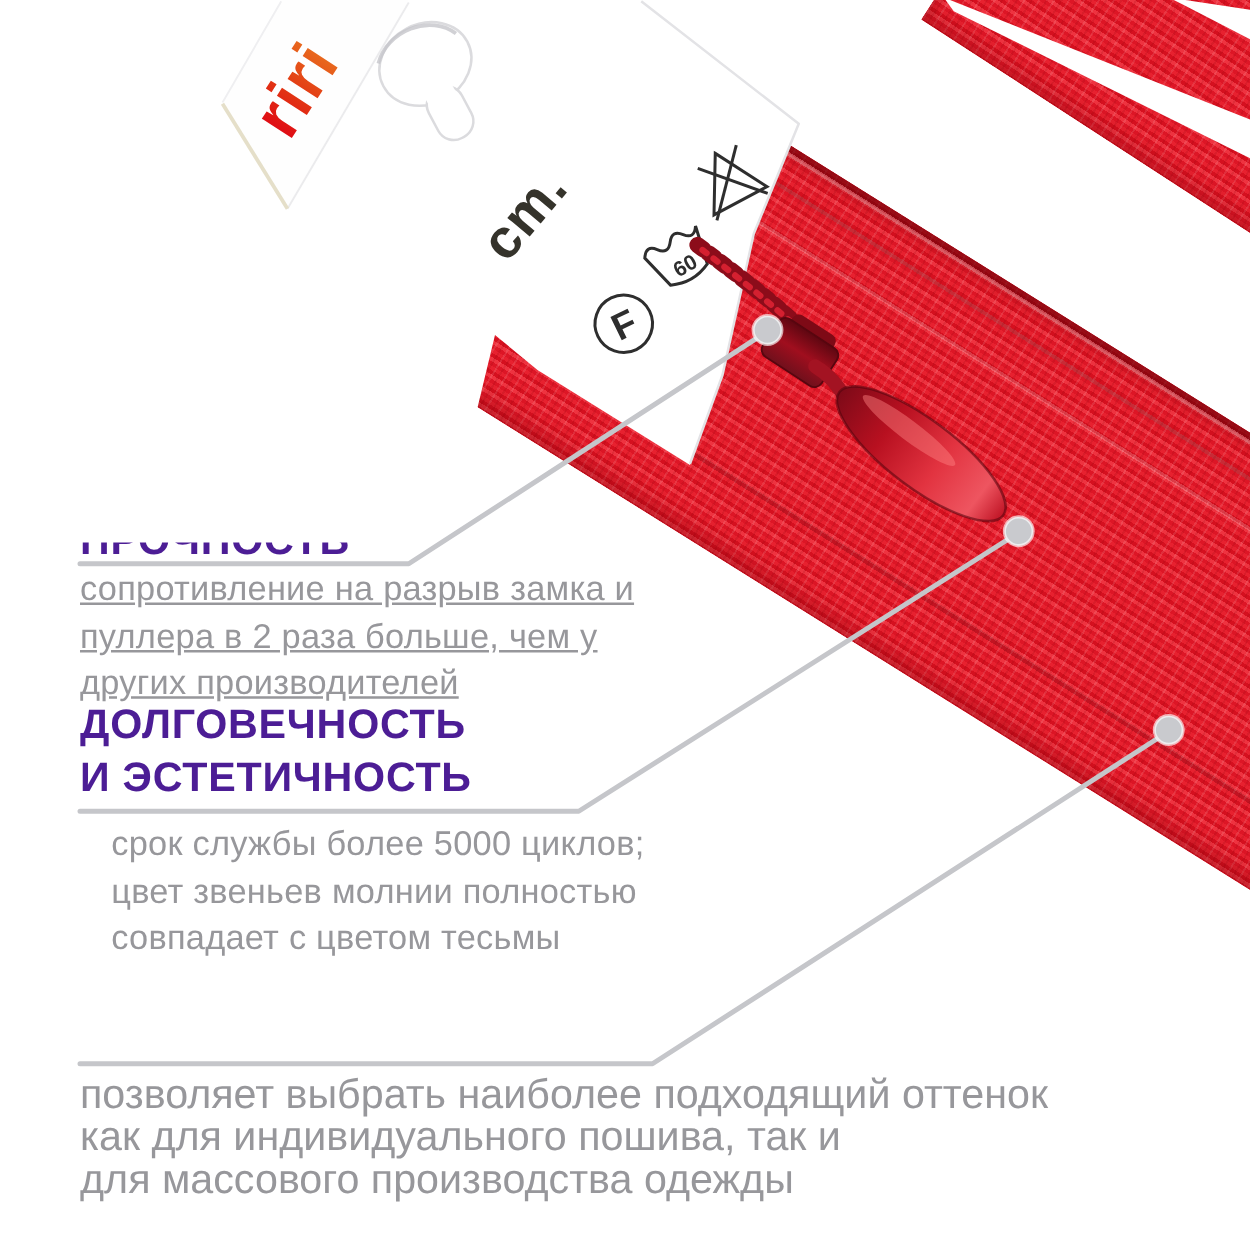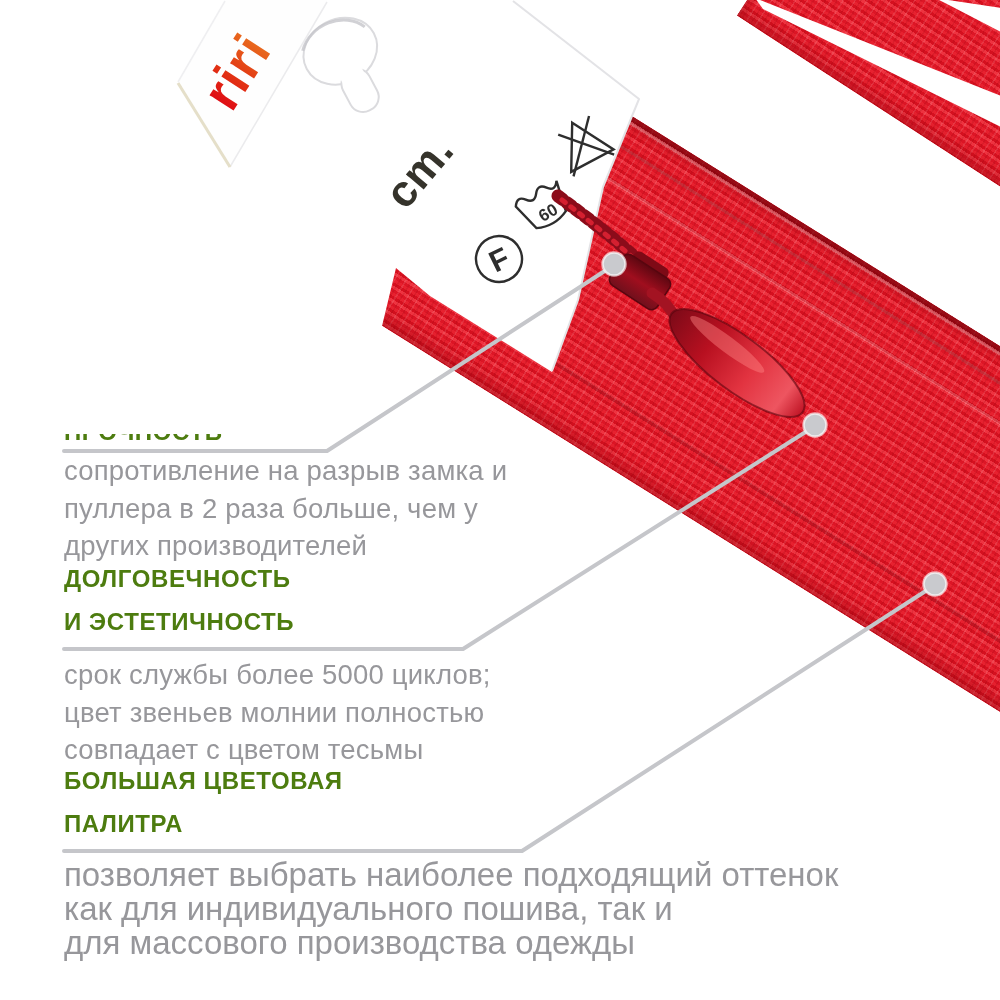--- a/index.html
+++ b/index.html
@@ -28,29 +28,29 @@
       repeating-linear-gradient(to right,
         rgba(255,255,255,.10) 0 1.5px, rgba(0,0,0,0) 1.5px 5px,
         rgba(120,0,8,.12) 5px 6.5px, rgba(0,0,0,0) 6.5px 10px),
       repeating-linear-gradient(to bottom,
         #E7212F 0 3px, #D5101F 3px 6px, #EE3340 6px 9px, #DD1626 9px 12px);
     background-color:#E2182B;
     box-shadow: inset 0 6px 10px rgba(120,0,10,.30), inset 0 -8px 12px rgba(120,0,10,.28);
   }
   #scene{position:absolute;left:0;top:0;width:1000px;height:1000px;}
   .feature-title{
-    position:absolute;left:64px;color:#4d7c0f;font-weight:800;font-size:24px;line-height:43px;
+    position:absolute;left:64px;color:#4c1d95;font-weight:800;font-size:33px;line-height:43px;
     letter-spacing:.6px;white-space:pre-line;
   }
   .feature-body{
     position:absolute;left:64px;color:#97979B;font-weight:400;font-size:27.5px;line-height:37.5px;
     letter-spacing:.2px;white-space:pre-line;
   }
-  #title-0{top:324px;} #body-0{top:452px;}
-  #title-1{top:557px;} #body-1{top:656px;}
+  #title-0{top:324px;} #body-0{top:452px;text-decoration:underline;}
+  #title-1{top:557px;} #body-1{top:656px;margin-left:25px;}
   #title-2{top:759px;} #body-2{top:858px;font-size:33px;line-height:34px;letter-spacing:0;}
 </style>
 </head>
 <body>
 
 <div id="canvas">
 
   <div id="band-top-right" class="band"></div>
   <div id="band-main" class="band"></div>
 
@@ -60,22 +60,20 @@
   <div id="body-0" class="feature-body">сопротивление на разрыв замка и
 пуллера в 2 раза больше, чем у
 других производителей</div>
 
   <div id="title-1" class="feature-title">ДОЛГОВЕЧНОСТЬ
 И ЭСТЕТИЧНОСТЬ</div>
   <div id="body-1" class="feature-body">срок службы более 5000 циклов;
 цвет звеньев молнии полностью
 совпадает с цветом тесьмы</div>
 
-  <div id="title-2" class="feature-title">БОЛЬШАЯ ЦВЕТОВАЯ
-ПАЛИТРА</div>
   <div id="body-2" class="feature-body">позволяет выбрать наиболее подходящий оттенок
 как для индивидуального пошива, так и
 для массового производства одежды</div>
 
   <svg id="scene" viewBox="0 0 1000 1000">
     <defs>
       <linearGradient id="logoGrad" x1="0" y1="0" x2="1" y2="0">
         <stop offset="0" stop-color="#DF0915"></stop>
         <stop offset="0.45" stop-color="#E23513"></stop>
         <stop offset="1" stop-color="#E96E1F"></stop>

